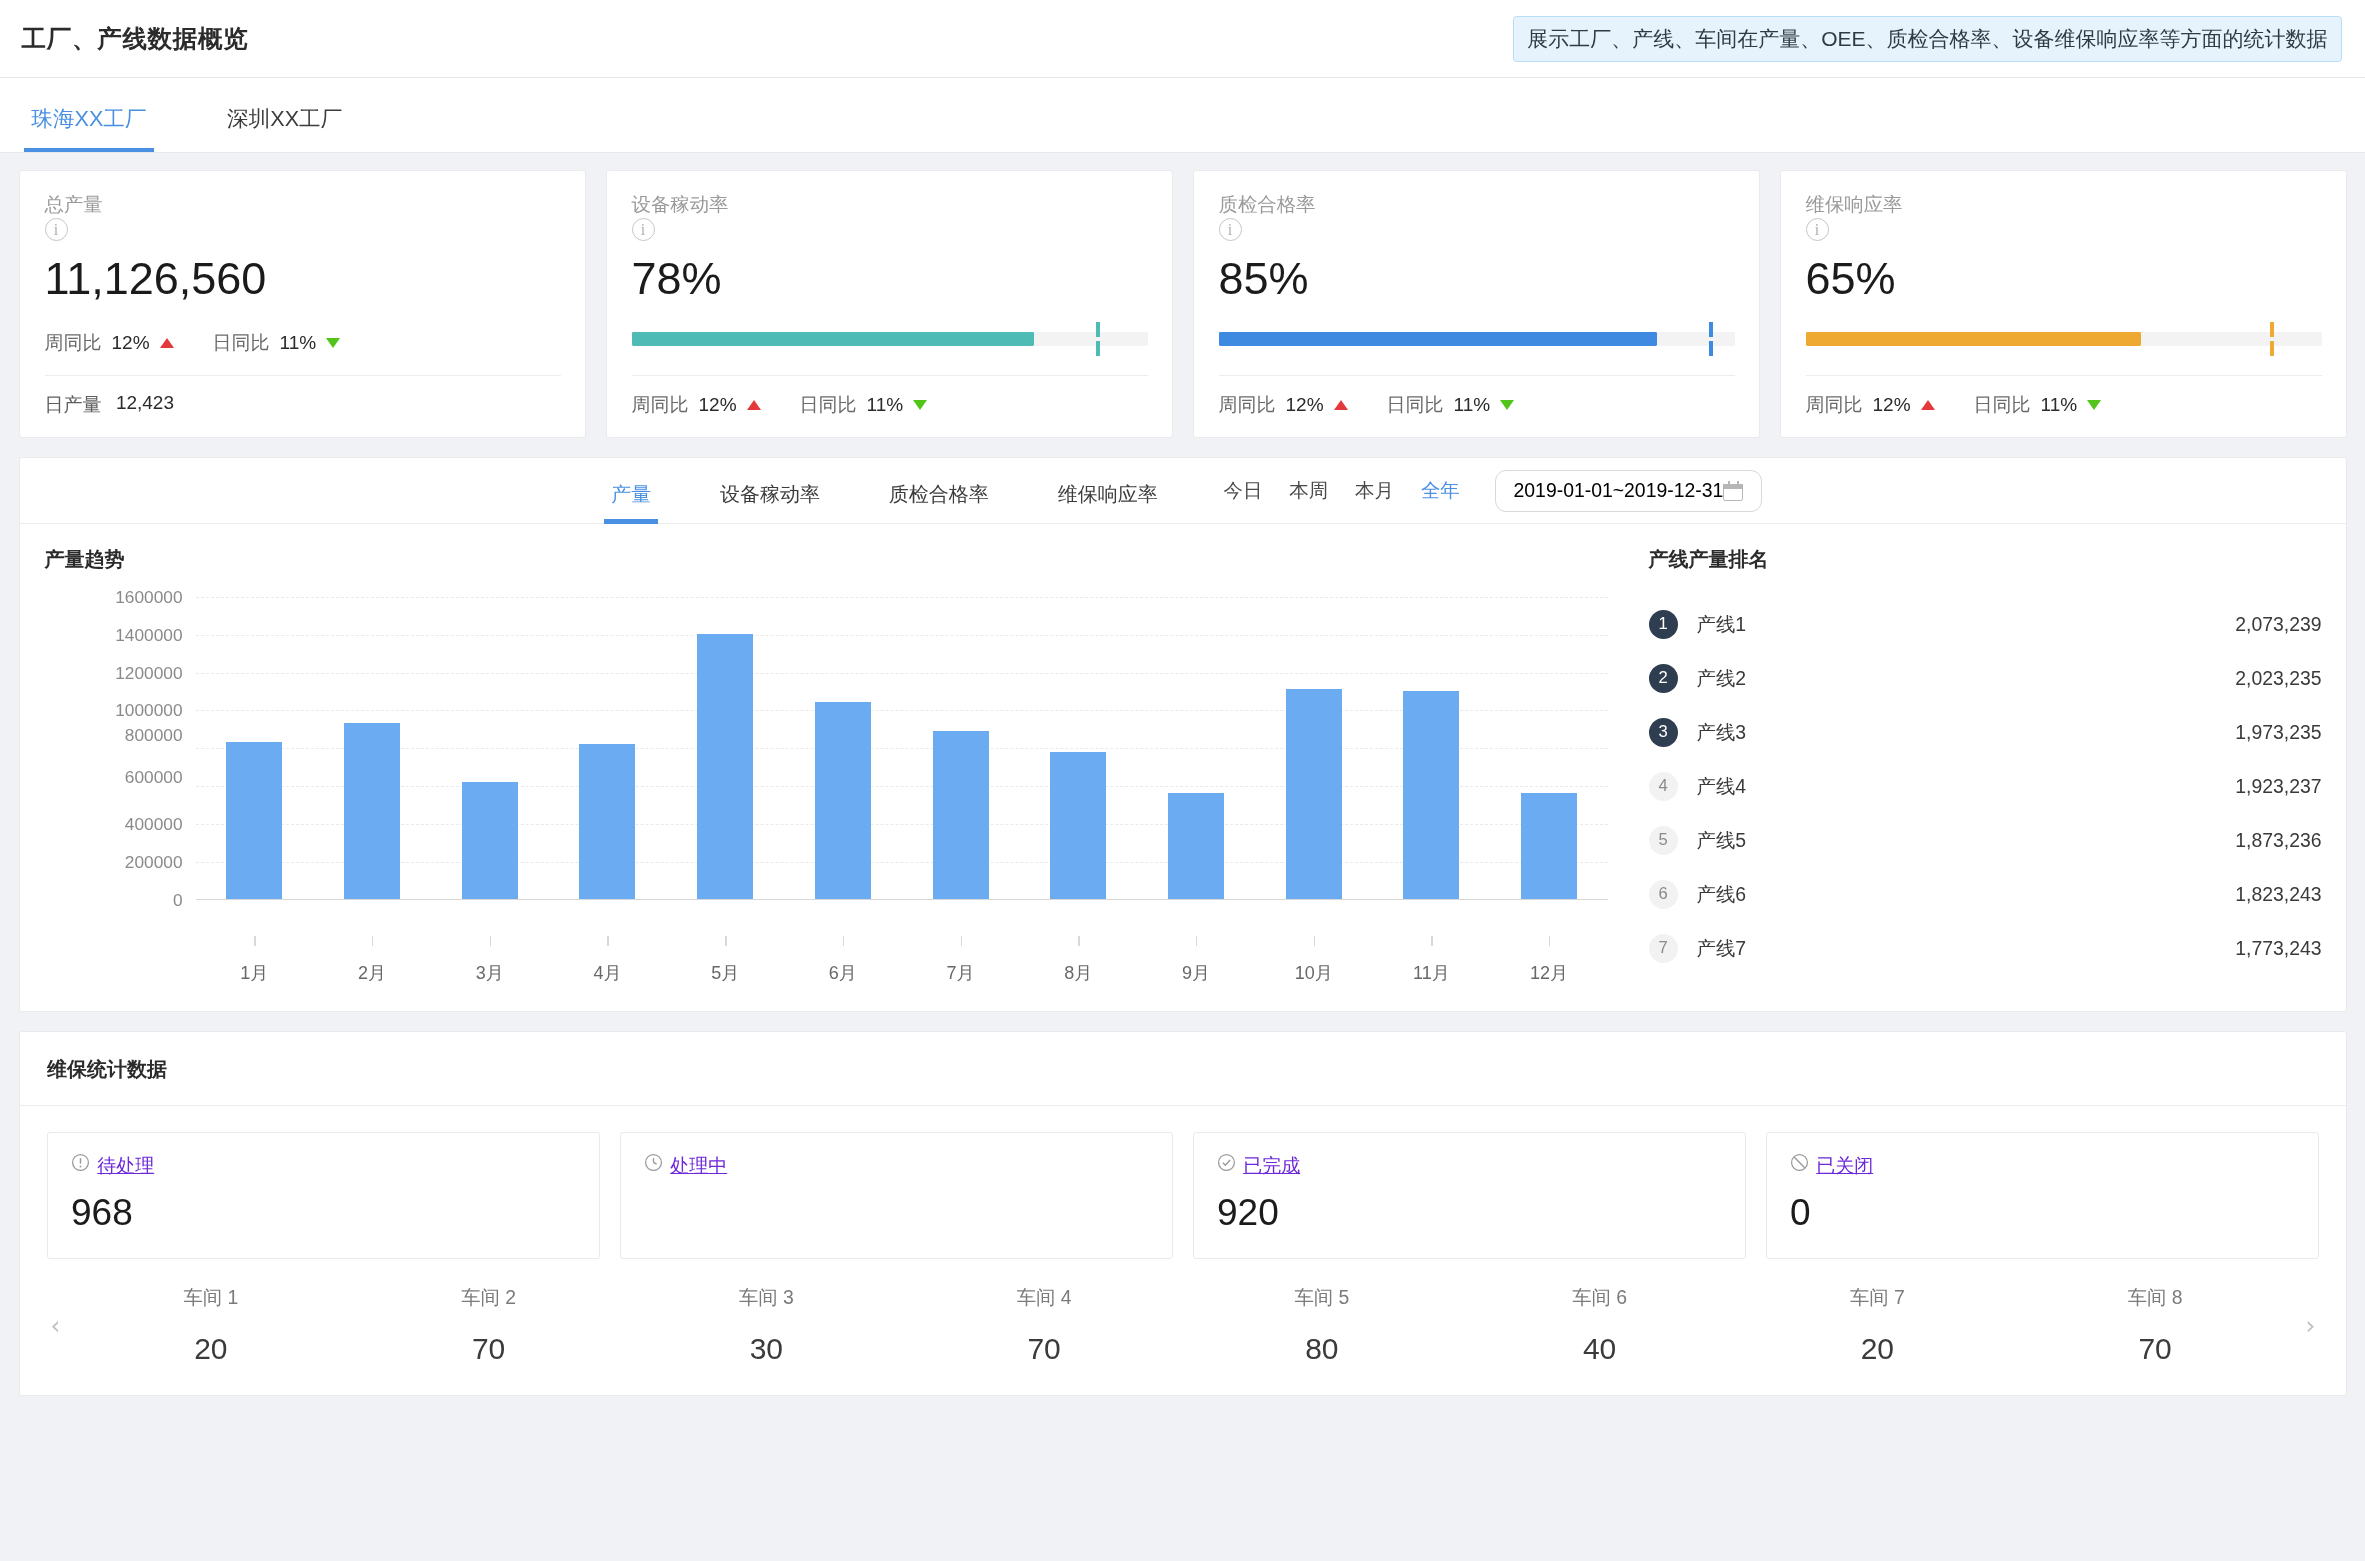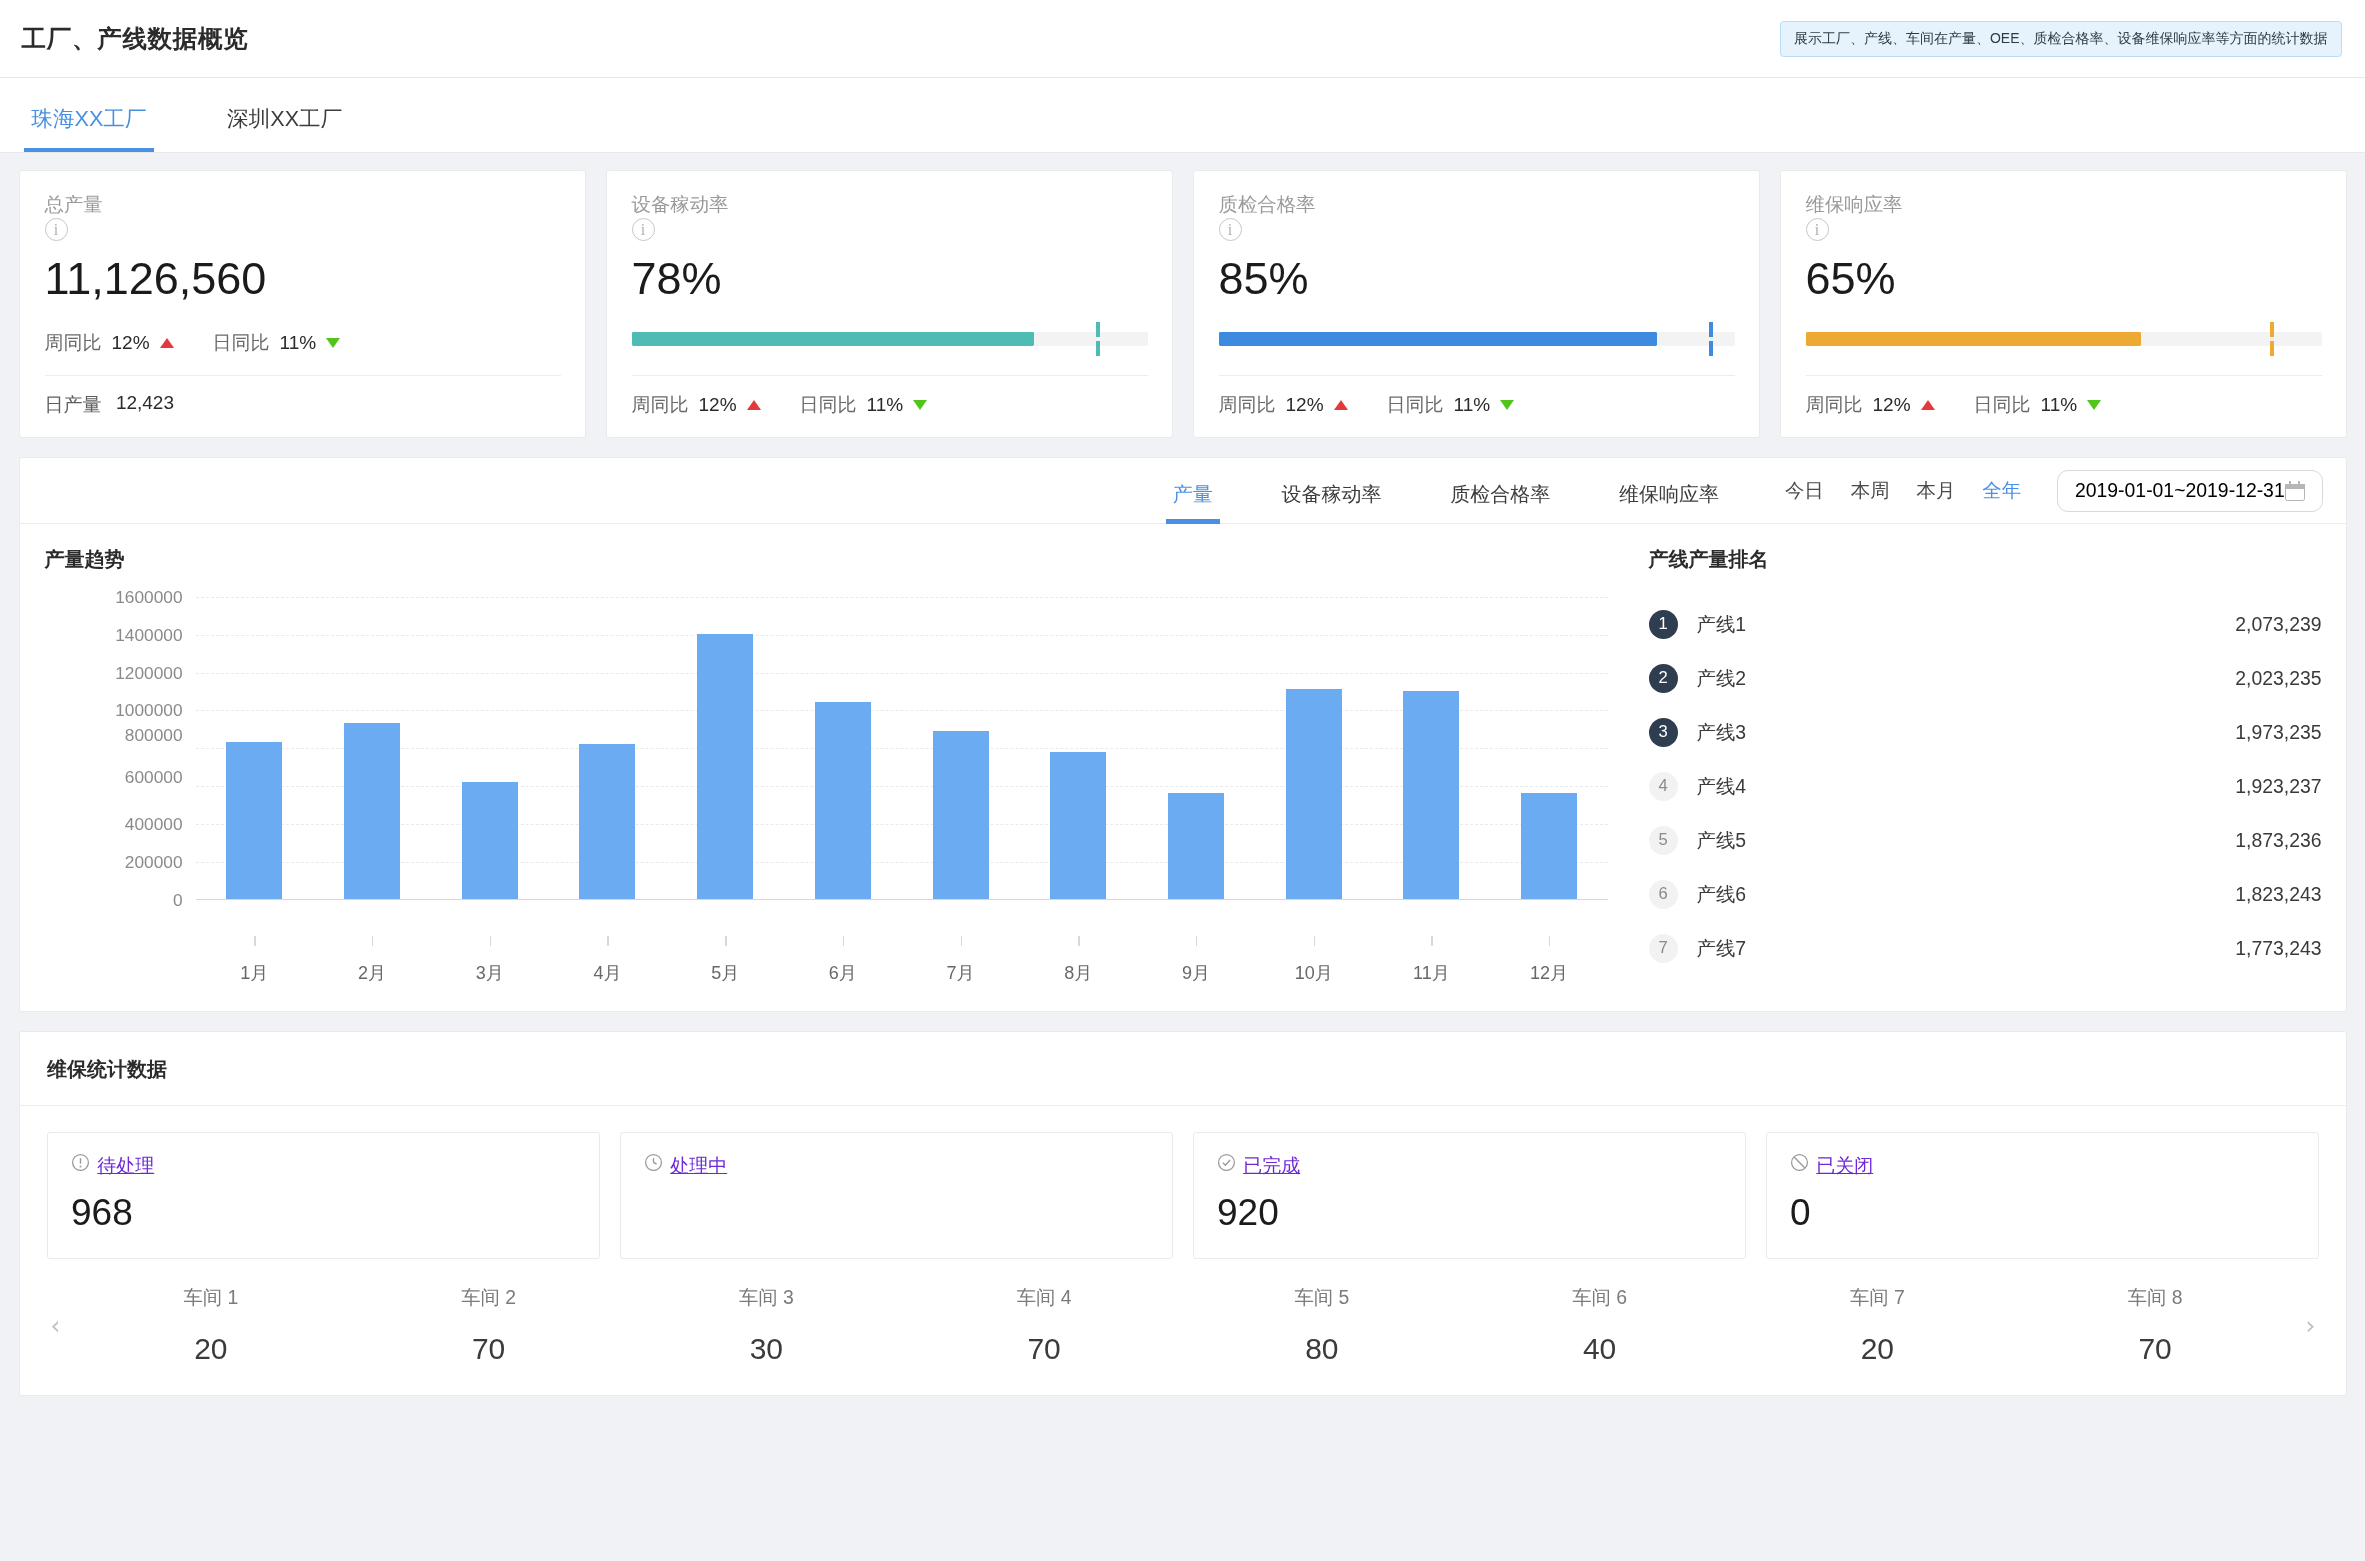--- a/index.html
+++ b/index.html
@@ -15,21 +15,21 @@
   
   .header {
     background: #fff; height: 78px;
     display: flex; align-items: center; justify-content: space-between;
     padding: 0 24.5px 0 21.6px;
     border-bottom: 0.7px solid #e8e8e8;
   }
   .page-title { font-size: 24.5px; font-weight: bold; color: #2b2b2b; letter-spacing: 0.7px; }
   .info-banner {
     background: #e6f3fd; border: 0.7px solid #b8ddf7; border-radius: 3.6px;
-    color: #2f3b44; font-size: 14px; padding: 8px 13px; white-space: nowrap;
+    color: #2f3b44; font-size: 21px; padding: 8px 13px; white-space: nowrap;
   }
 
   
   .factory-tabs {
     background: #fff; display: flex; align-items: flex-end;
     padding: 0 0 0 27px; height: 75px; border-bottom: 0.7px solid #e8e8e8;
   }
   .factory-tab {
     font-size: 21.6px; color: #3c3c3c; padding: 0 4.3px 19px 4.3px;
     margin-right: 72px; position: relative; cursor: pointer;
@@ -79,21 +79,21 @@
   .progress-fill { position: absolute; left: 0; top: 0; bottom: 0; border-radius: 1.4px; }
   .progress-mark { position: absolute; top: -9.4px; width: 4.3px; height: 14.4px; }
   .progress-mark.bottom { top: auto; bottom: -9.4px; }
 
   
   .panel {
     background: #fff; border: 0.7px solid #eaeaea; border-radius: 2.9px;
     margin: 19px 19px 0 19px;
   }
   .panel-toolbar {
-    display: flex; align-items: center; justify-content: flex-end;
+    display: flex; align-items: center; justify-content: center;
     padding: 0 23px 0 27px; border-bottom: 0.7px solid #ededed; height: 66px;
   }
   .metric-tabs { display: flex; align-items: flex-end; height: 66px; }
   .metric-tab {
     font-size: 20px; color: #3c3c3c; padding: 0 2.9px 16px 2.9px; margin-right: 63px;
     position: relative; cursor: pointer;
   }
   .metric-tab.active { color: #4a90e2; }
   .metric-tab.active::after {
     content: ""; position: absolute; left: -4.3px; right: -4.3px; bottom: 0;

